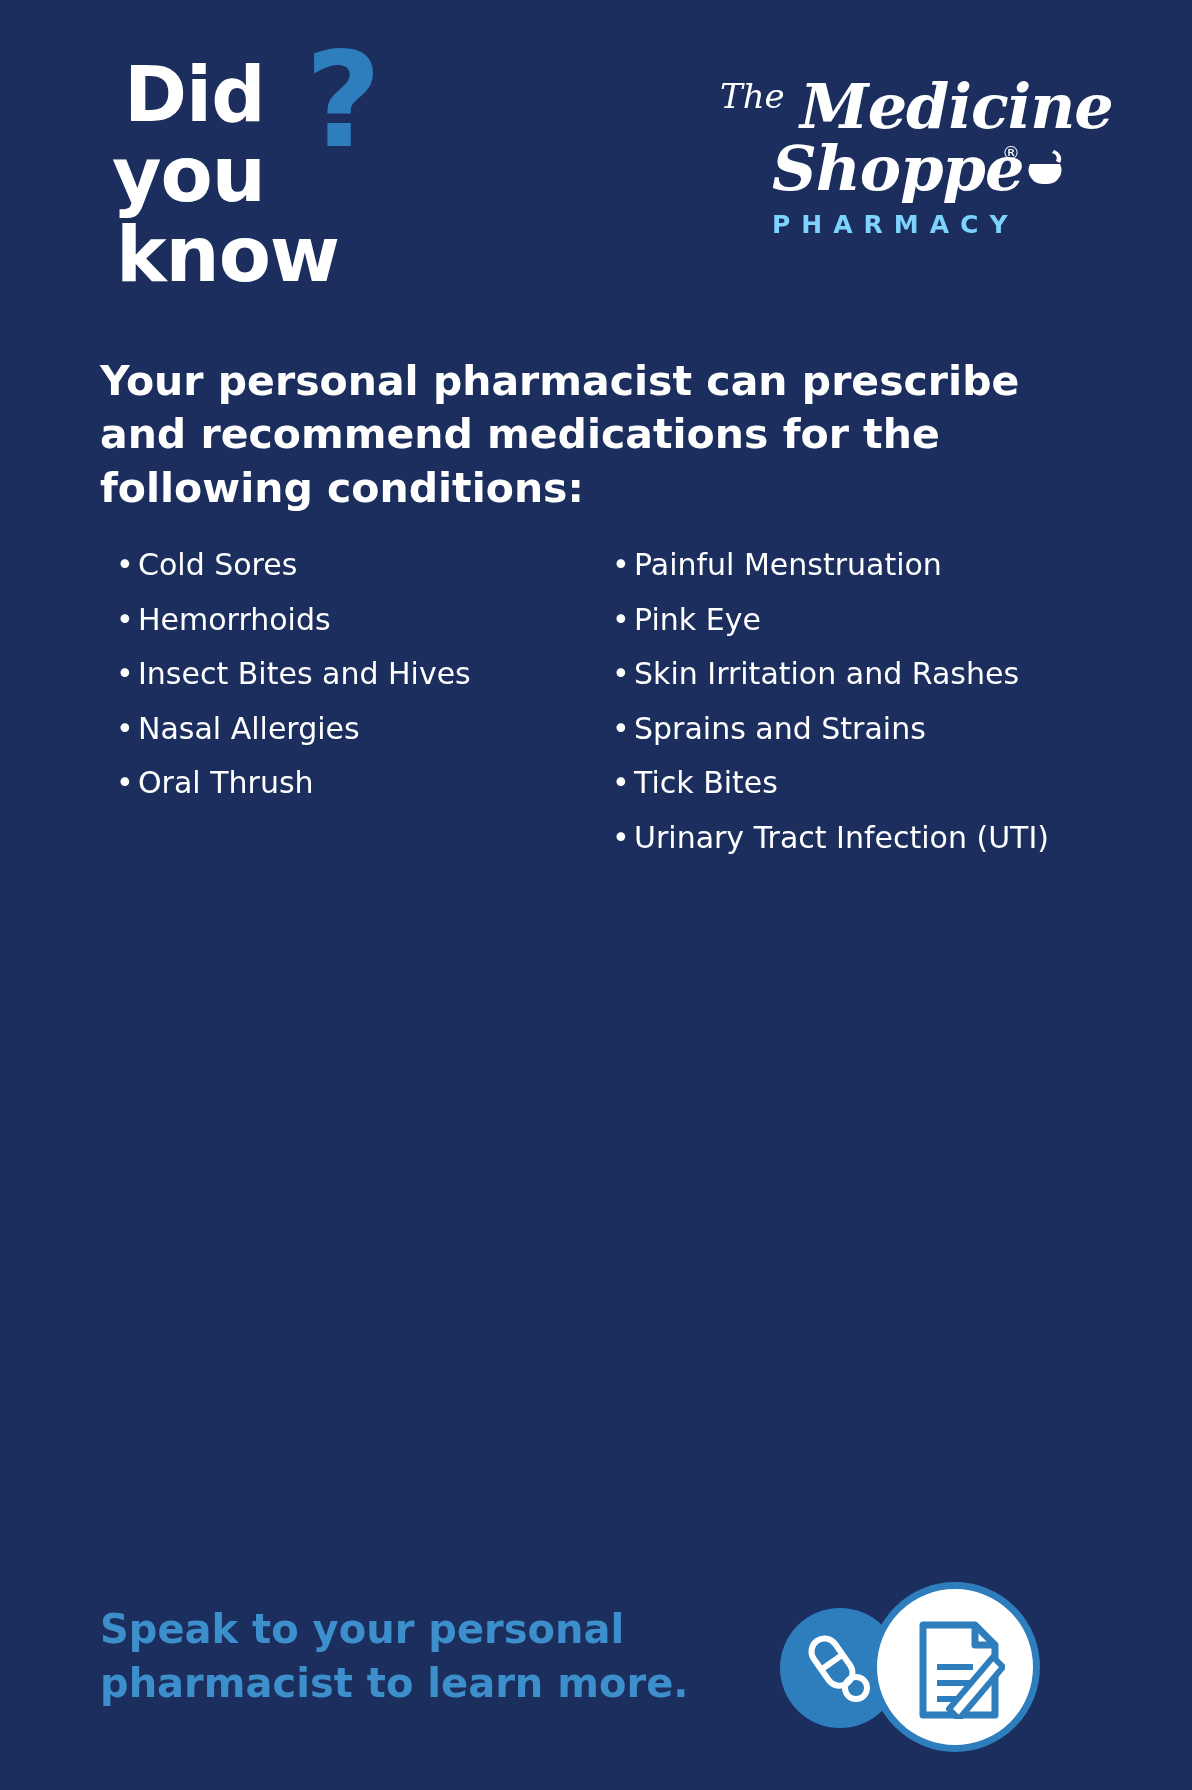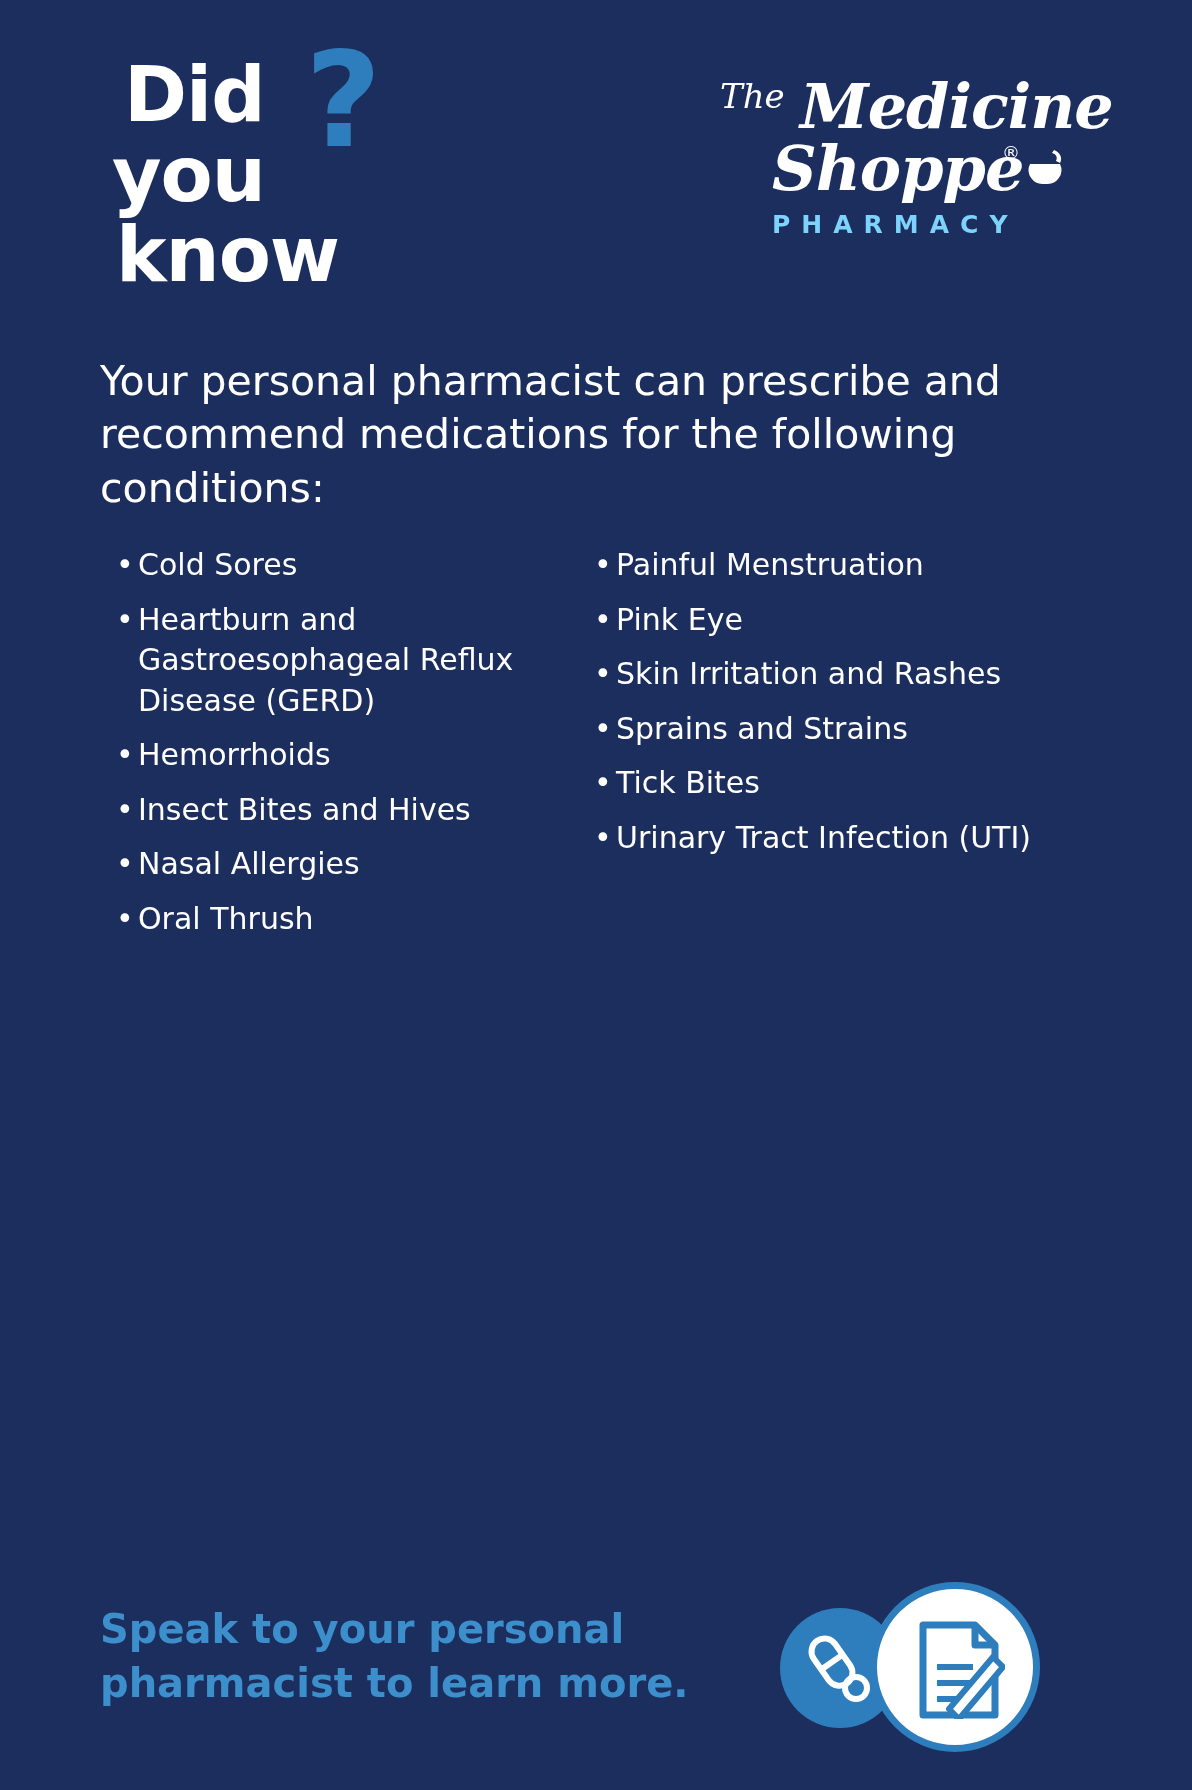--- a/index.html
+++ b/index.html
@@ -148,33 +148,34 @@
     color: #7dd3fc;
   }
 
   
   .headline {
     position: absolute;
     left: 100px;
     top: 355px;
     width: 1000px;
     font-family: "DejaVu Sans", sans-serif;
-    font-weight: normal;
+    font-weight: bold;
     font-size: 41px;
     line-height: 1.30;
     color: #ffffff;
   }
 
   
   .lists {
     position: absolute;
     left: 100px;
     top: 545px;
     width: 1000px;
     display: flex;
+    gap: 18px;
   }
   .col {
     width: 480px;
   }
   ul.cond {
     list-style: none;
     margin: 0;
     padding: 0;
   }
   ul.cond li {
@@ -286,21 +287,20 @@
       <span class="logo-pharmacy">PHARMACY</span>
     </div>
   </div>
 
   <div class="headline">Your personal pharmacist can prescribe and recommend medications for the following conditions:</div>
 
   <div class="lists">
     <div class="col col-left">
       <ul class="cond">
         <li>Cold Sores</li>
-        <li>Heartburn and Gastroesophageal Reflux Disease (GERD)</li>
         <li>Hemorrhoids</li>
         <li>Insect Bites and Hives</li>
         <li>Nasal Allergies</li>
         <li>Oral Thrush</li>
       </ul>
     </div>
     <div class="col col-right">
       <ul class="cond">
         <li>Painful Menstruation</li>
         <li>Pink Eye</li>

